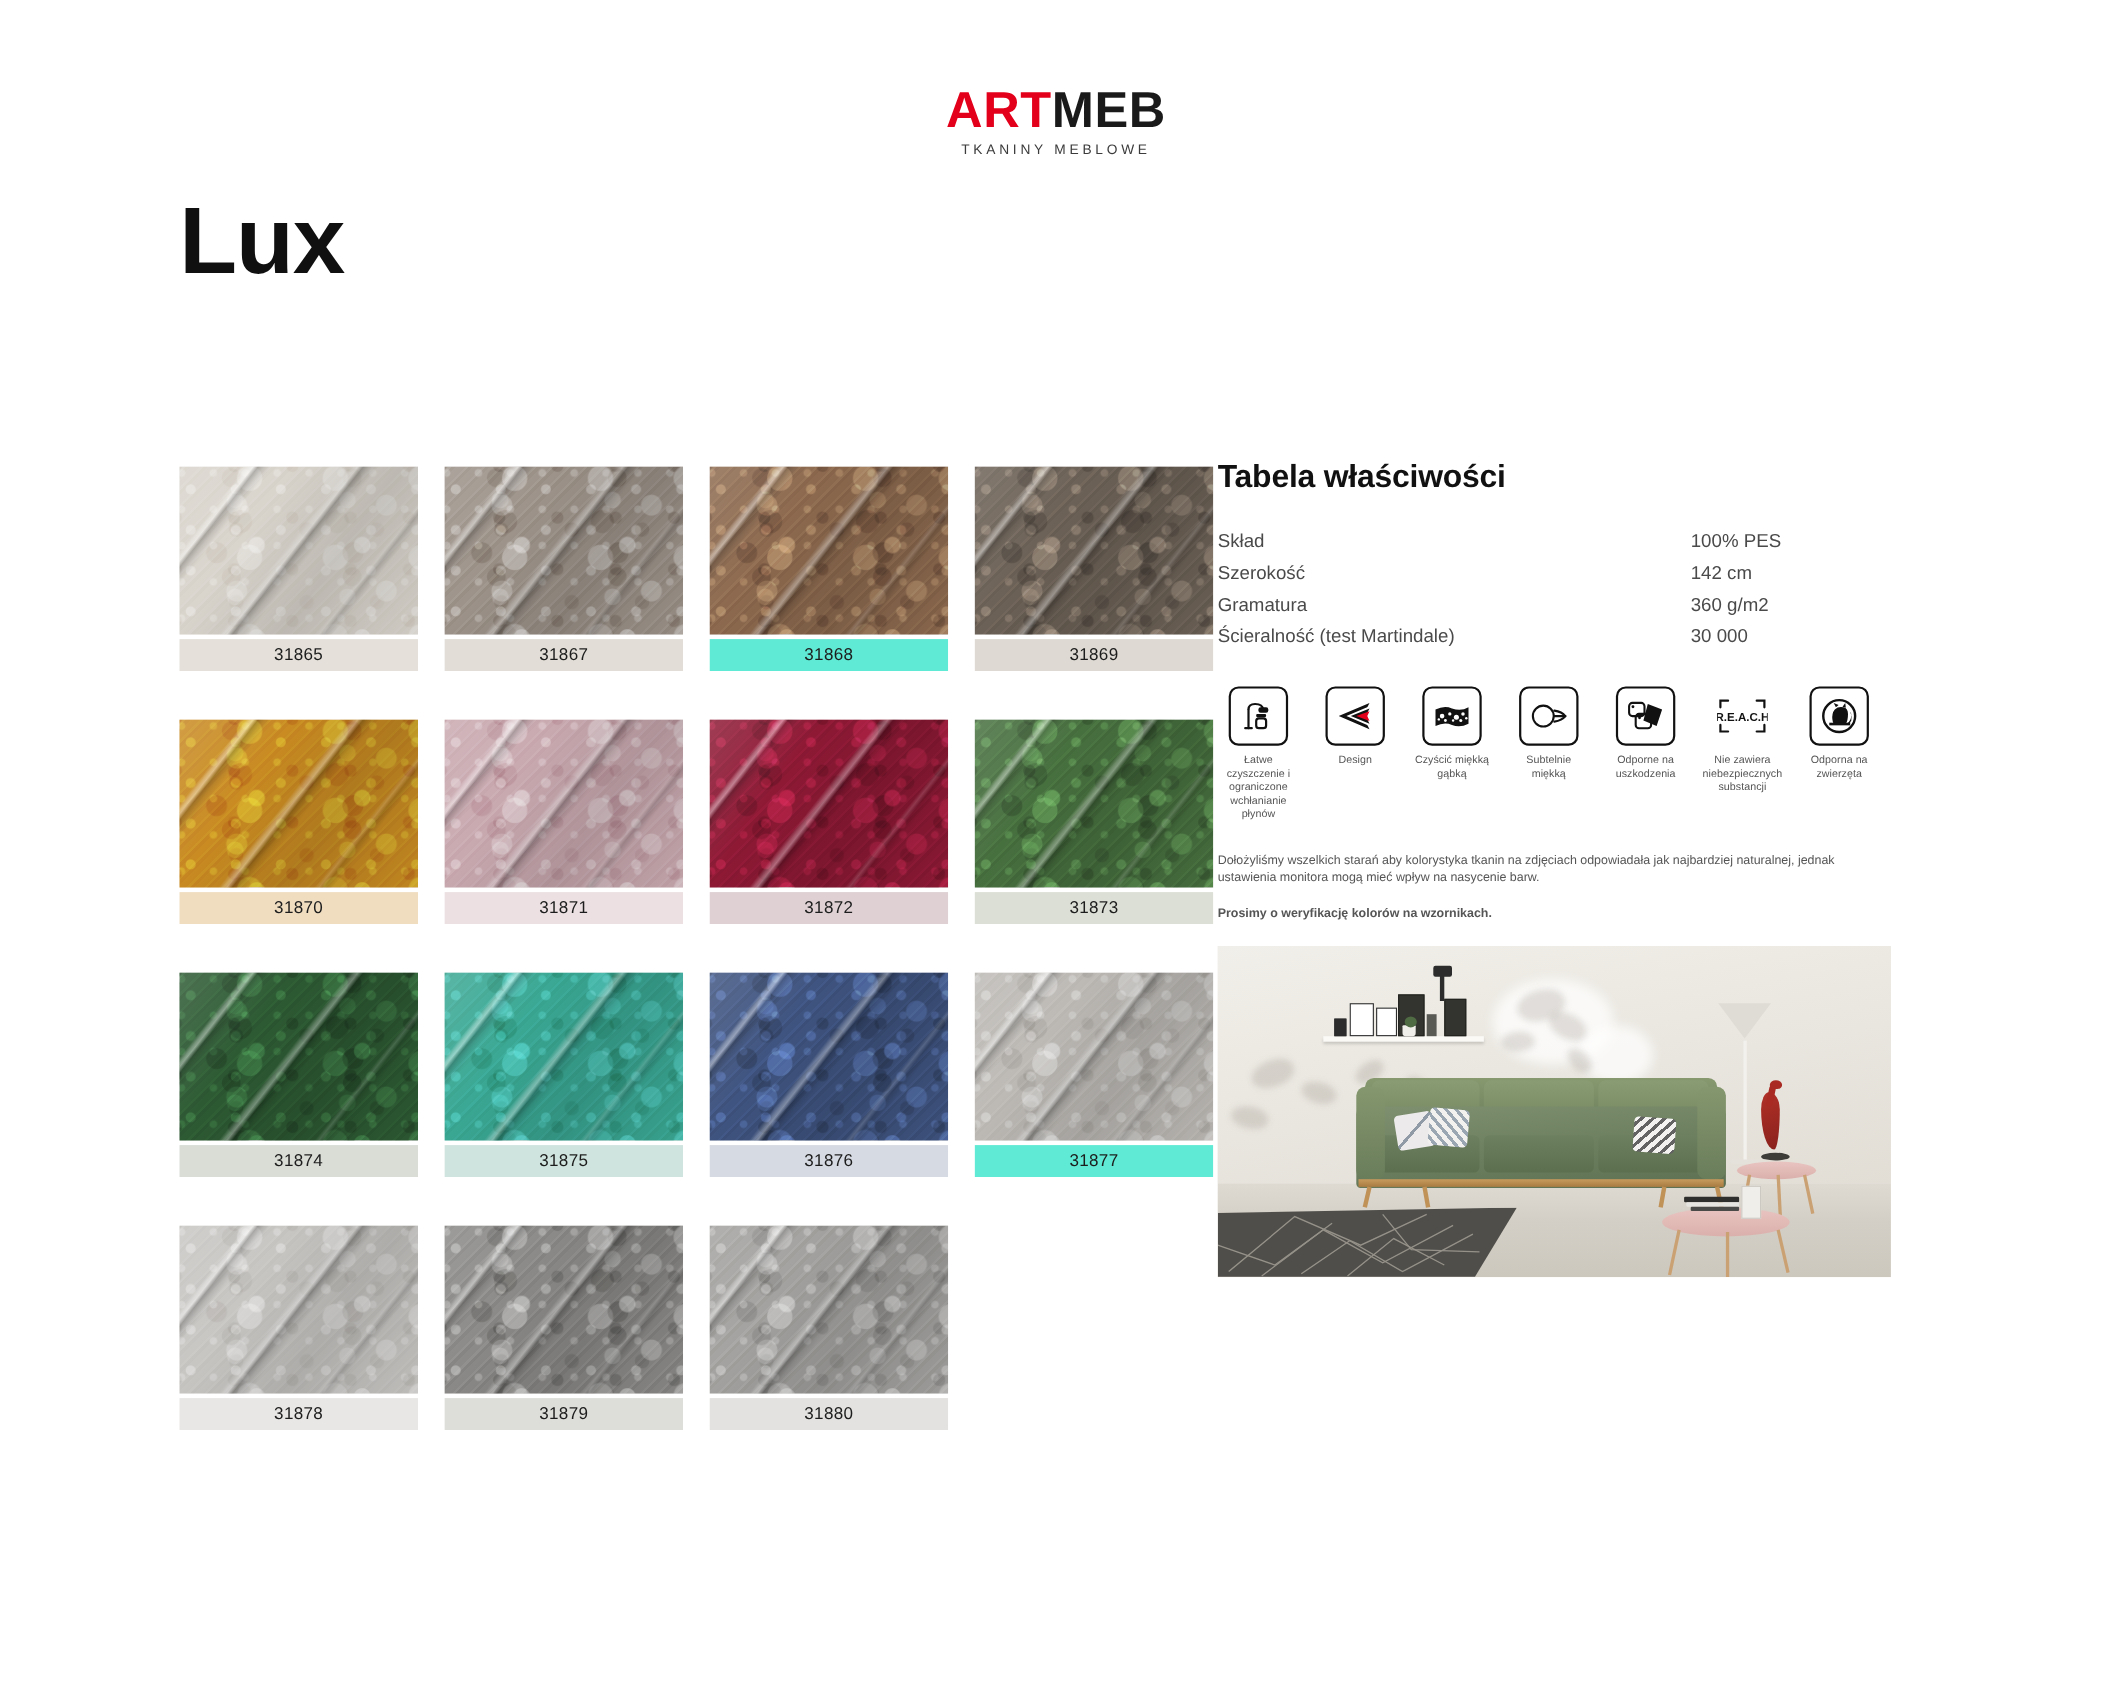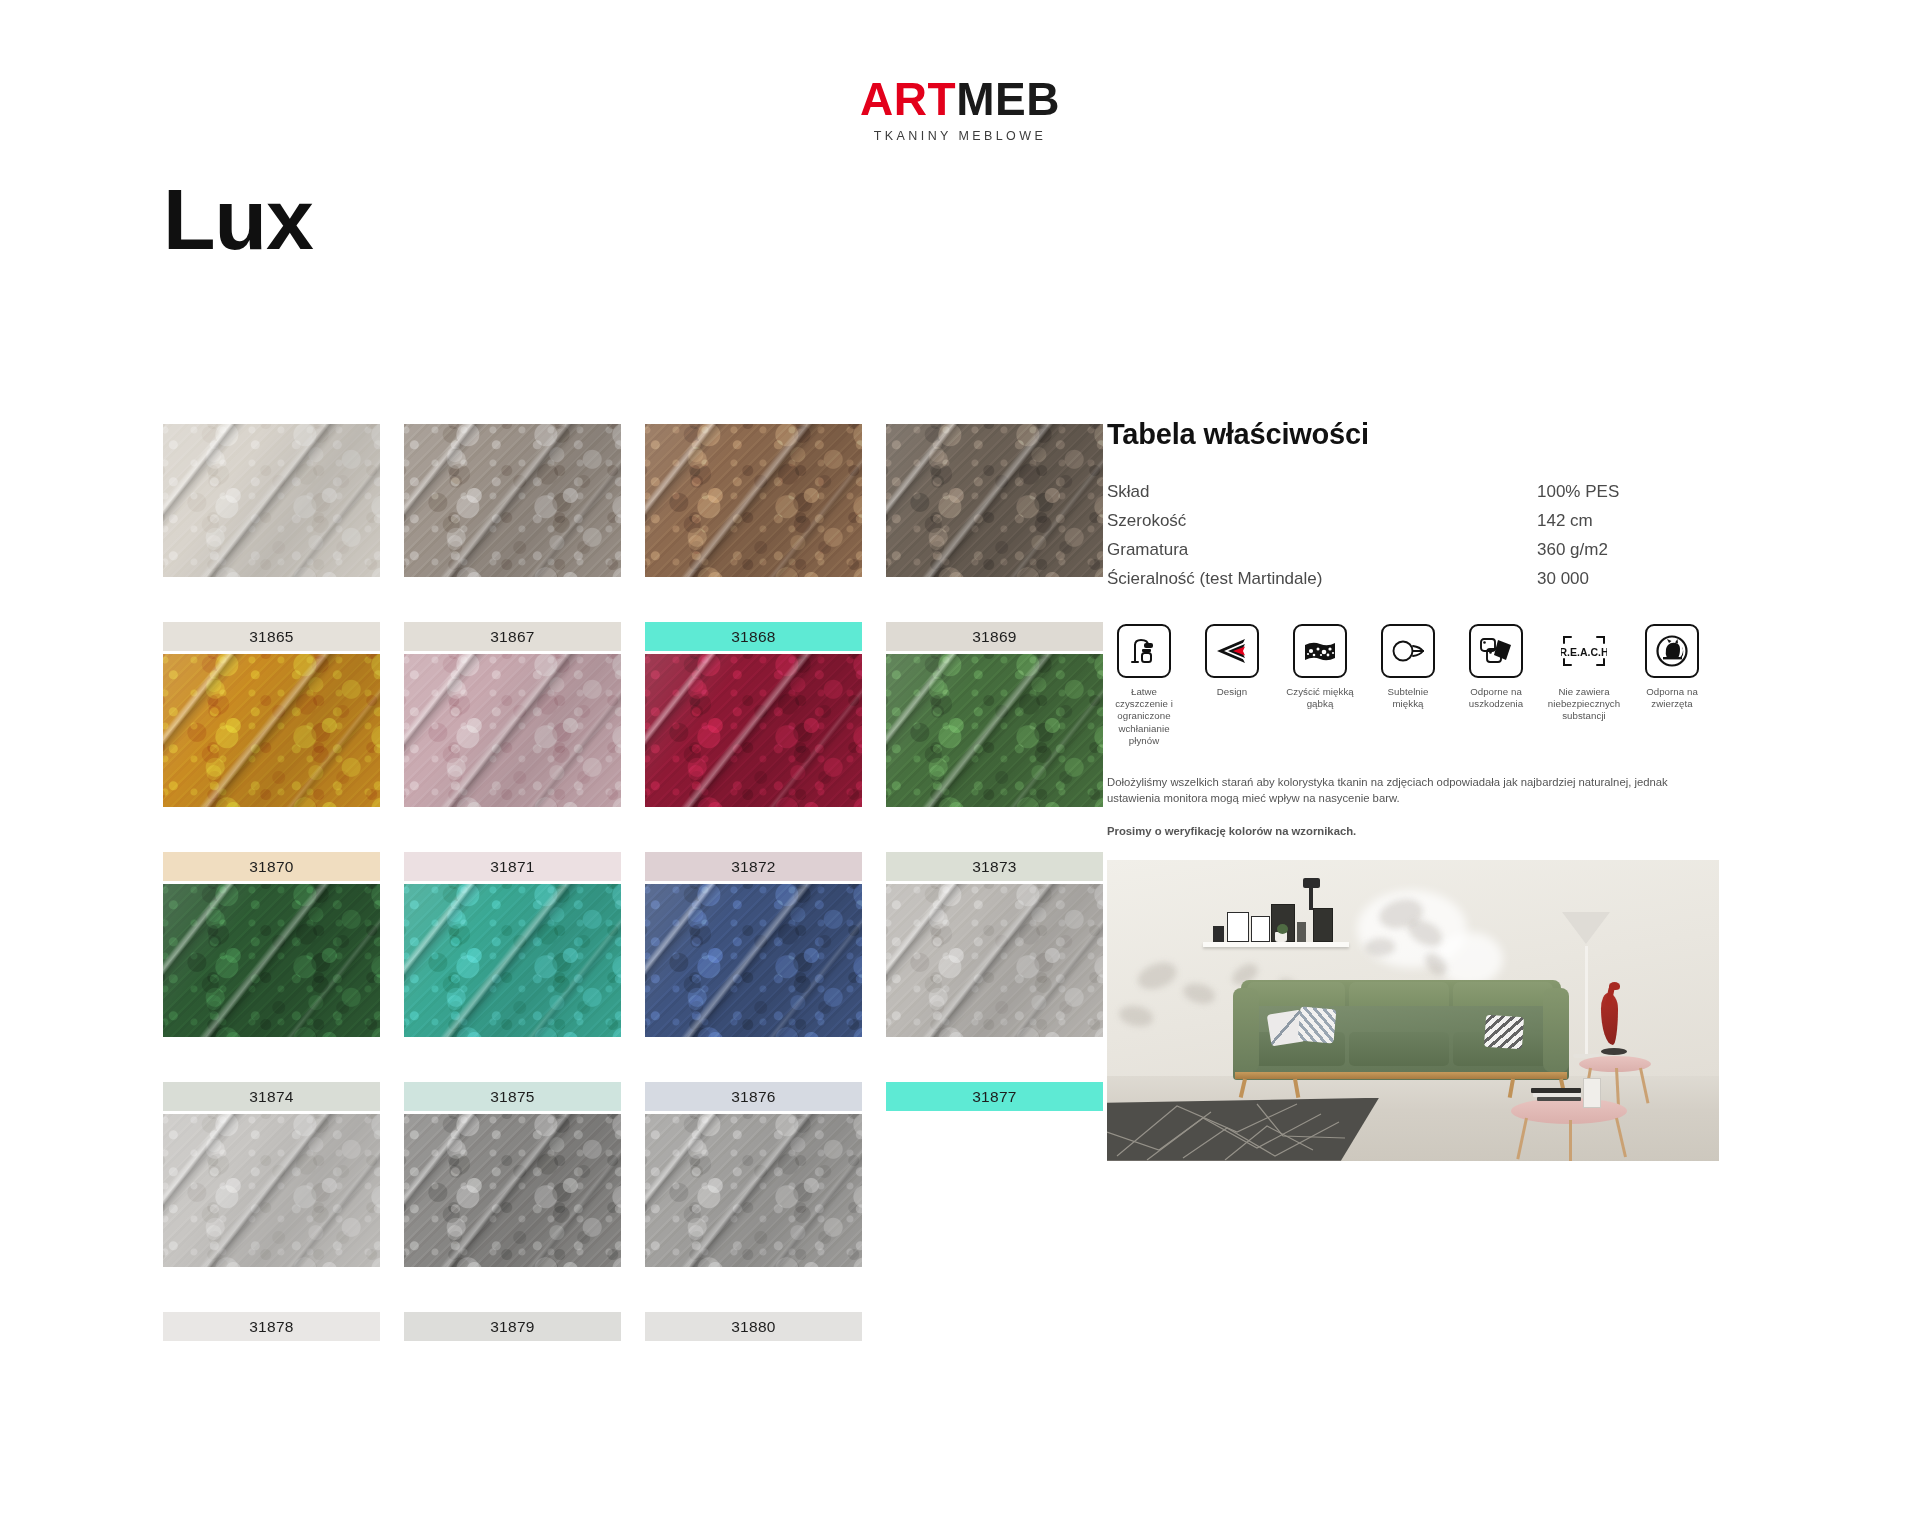--- a/index.html
+++ b/index.html
@@ -37,21 +37,21 @@
   }
 
   
   .swatch-grid {
     position: absolute; left: 163px; top: 424px;
     display: grid;
     grid-template-columns: repeat(4, 217px);
     grid-template-rows: repeat(4, 182px);
     column-gap: 24px; row-gap: 48px;
   }
-  .swatch { width: 217px; height: 227px; position: relative; overflow: hidden; }
+  .swatch { width: 217px; height: 186px; position: relative; overflow: hidden; }
   .swatch-img {
     position: absolute; left: 0; top: 0; width: 217px; height: 153px;
     overflow: hidden;
   }
   .swatch-base { position: absolute; inset: 0; }
   
   .tex-a, .tex-b, .tex-c, .tex-d { position: absolute; inset: -20%; }
   .tex-a {
     background-image:
       radial-gradient(circle at 18% 22%, rgba(255,255,255,.40) 0 7px, transparent 8px),

